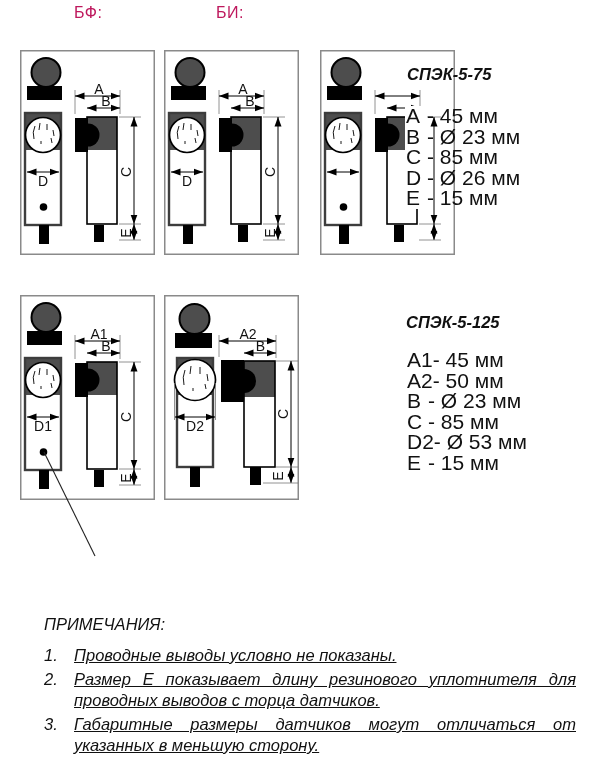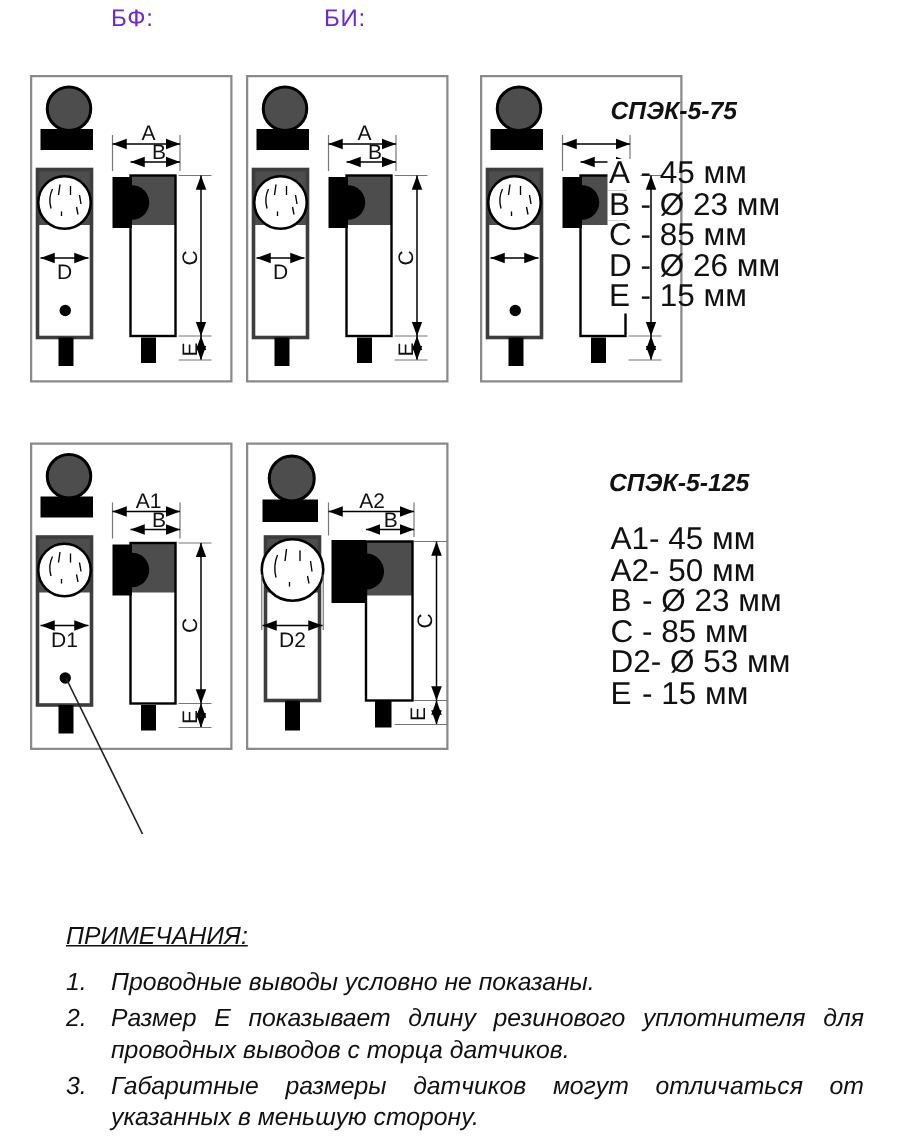--- a/index.html
+++ b/index.html
@@ -1,28 +1,28 @@
 <!DOCTYPE html>
 <html><head>
 <meta charset="utf-8">
 <style>
   html,body{margin:0;padding:0;background:#fff;}
   .page{position:relative;width:600px;height:760px;background:#fff;overflow:hidden;
         font-family:"Liberation Sans",sans-serif;color:#111;}
   .canvas{position:absolute;left:0;top:0;}
-  .toplabel{position:absolute;top:4px;font-size:16px;letter-spacing:.5px;color:#6d28d9;}
+  .toplabel{position:absolute;top:4px;font-size:16px;letter-spacing:.5px;color:#be185d;}
   .model-title{position:absolute;font-style:italic;font-weight:bold;font-size:16.5px;white-space:nowrap;}
   .dimlist{position:absolute;font-size:21px;line-height:20.6px;white-space:nowrap;}
   .dimlist .k{display:inline-block;min-width:21px;background:#fff;padding-left:1px;}
   .callout-text{position:absolute;left:100px;top:552px;font-style:italic;font-size:17px;white-space:nowrap;}
   .notes{position:absolute;left:44px;top:614px;width:532px;font-style:italic;font-size:16.5px;line-height:21px;}
-  .notes .heading{margin-bottom:10px;text-decoration:underline;}
+  .notes .heading{margin-bottom:10px;}
   .note-item{display:flex;margin-top:3px;}
   .note-num{width:30px;flex:none;}
-  .note-text{flex:1;}
+  .note-text{flex:1;text-decoration:underline;}
   .jline{text-align:justify;text-align-last:justify;}
   
   .frame{fill:#fff;stroke:#8a8a8a;stroke-width:1.5;}
   .blk{fill:#000;stroke:none;}
   .grayf{fill:#4d4d4d;stroke:none;}
   .graye{fill:#4d4d4d;stroke:#000;stroke-width:2;}
   .whitef{fill:#fff;stroke:none;}
   .outline-dk{fill:none;stroke:#3d3d3d;stroke-width:2.4;}
   .outline-bk{fill:none;stroke:#000;stroke-width:1.6;}
   .lens{fill:#fff;stroke:#000;stroke-width:1.7;}

